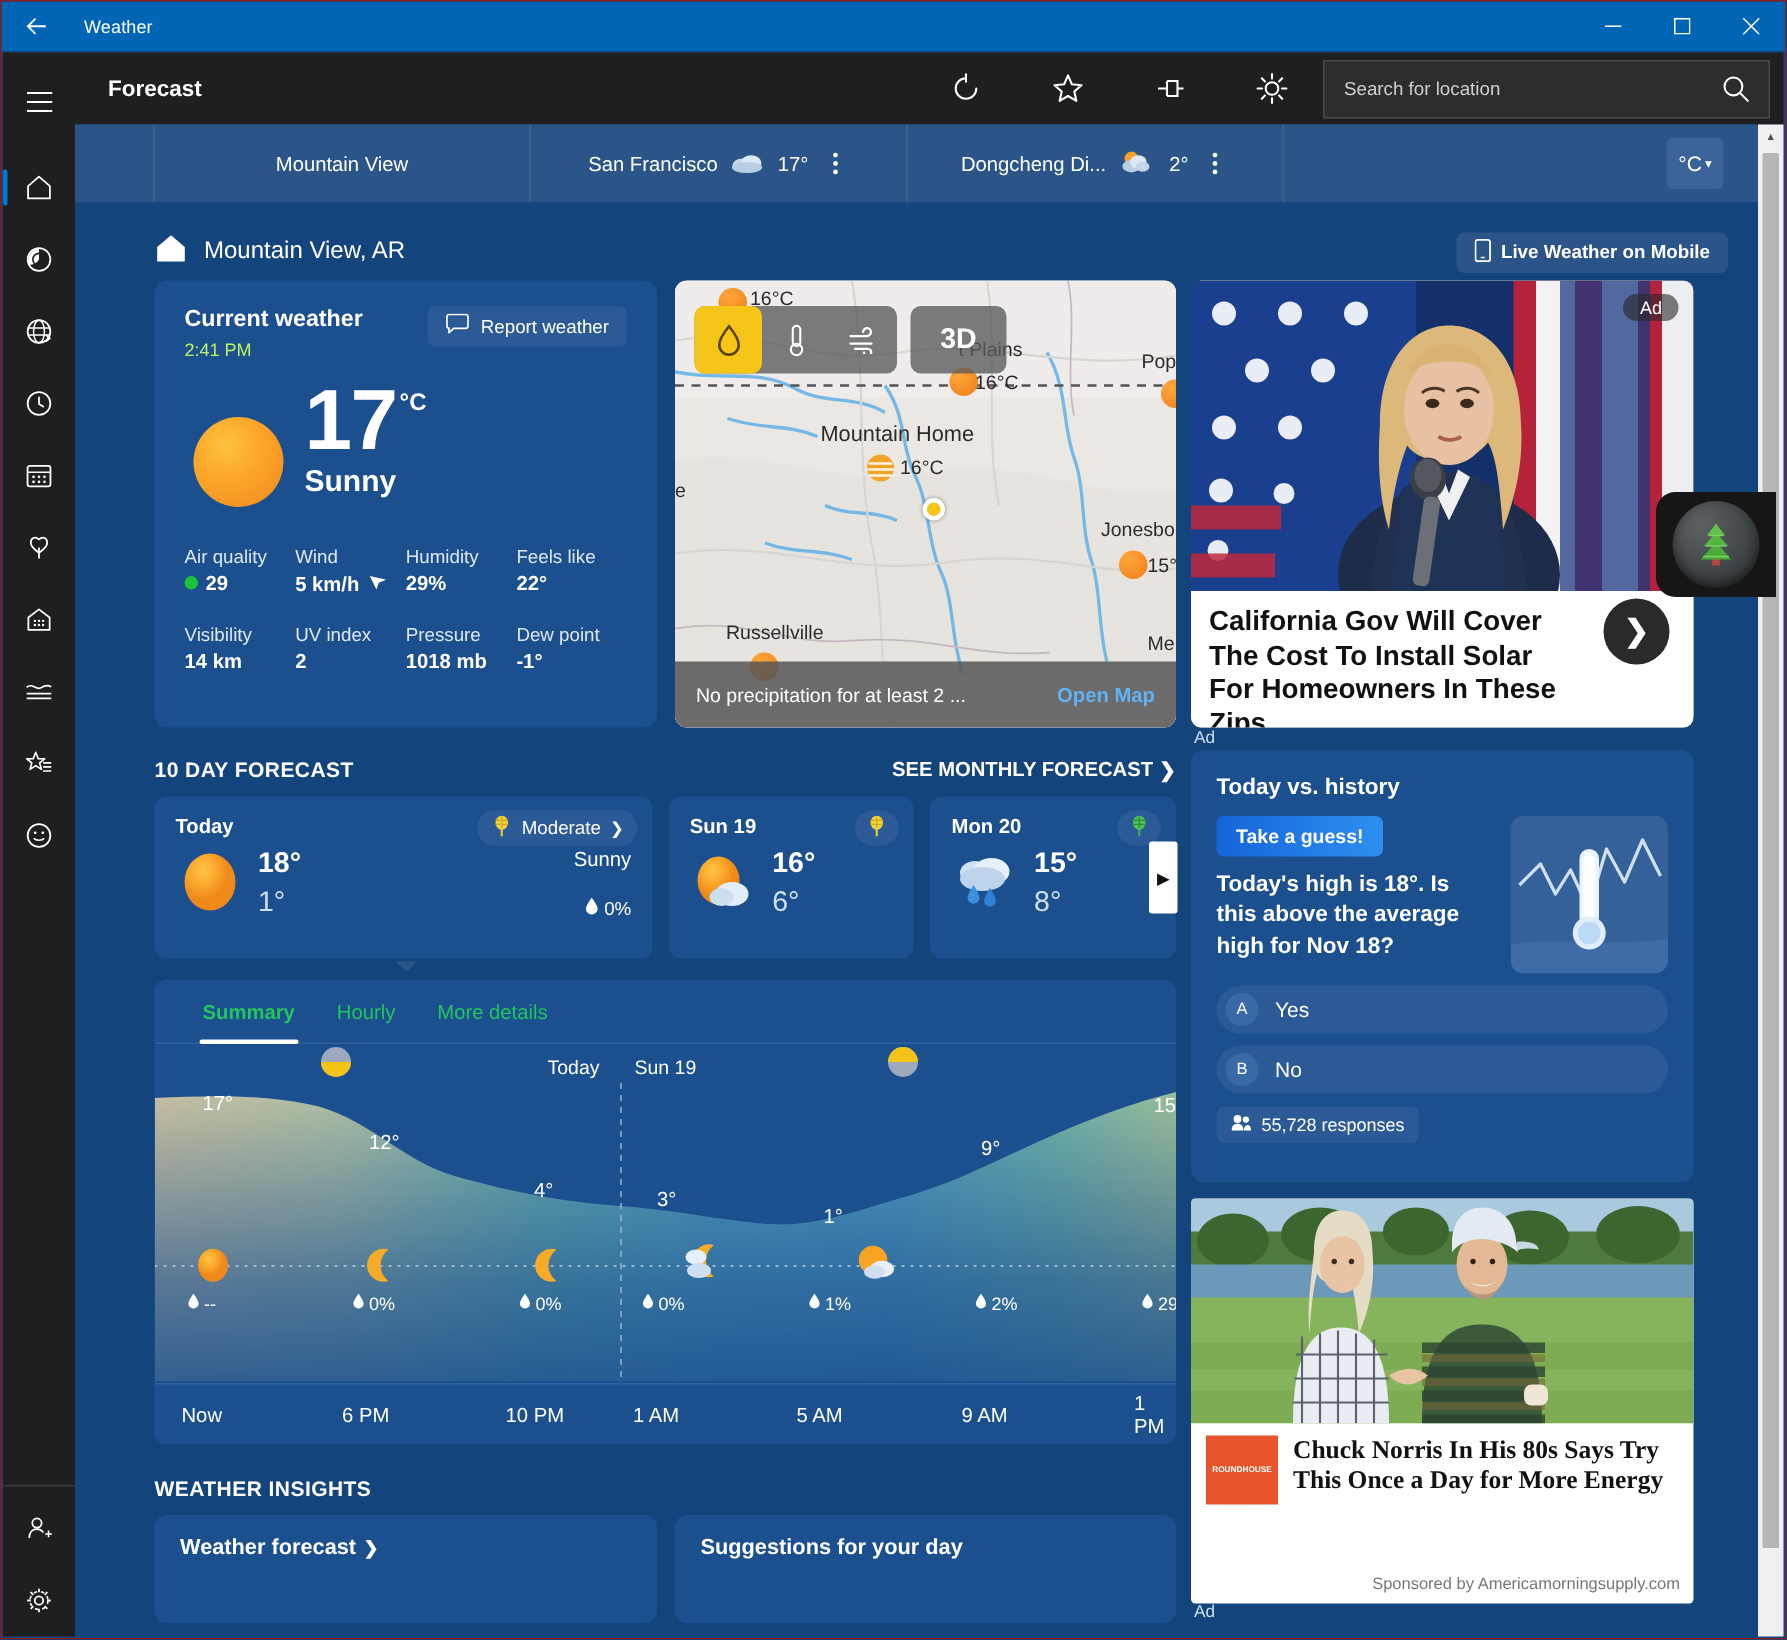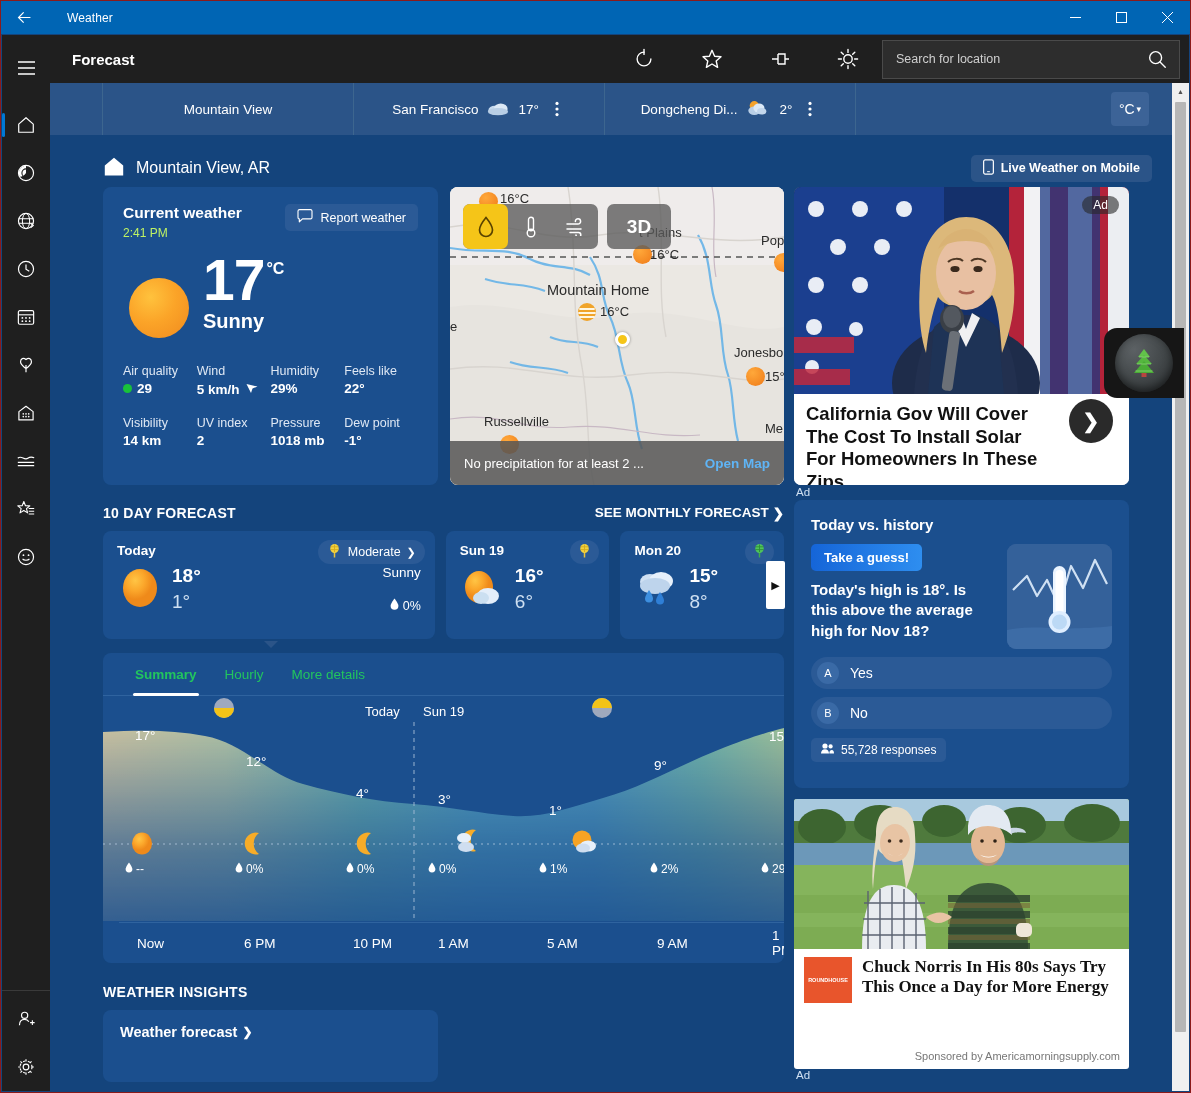--- a/index.html
+++ b/index.html
@@ -17,21 +17,21 @@
   }
   
   .titlebar {
     height: 33px; background: #0065b4; display: flex; align-items: center;
     color: #fff; position: relative;
   }
   .tb-back {
     width: 46px; height: 33px; display: flex; align-items: center; justify-content: center;
     font-size: 16px; color: #fff;
   }
-  .tb-title { font-size: 12px; margin-left: 20px; letter-spacing: .1px; }
+  .tb-title { font-size: 12px; margin-left: 9px; letter-spacing: .1px; }
   .tb-ctrls { position: absolute; right: 0; top: 0; display: flex; height: 33px; }
   .tb-btn {
     width: 46px; height: 33px; display: flex; align-items: center; justify-content: center;
     color: #fff; font-size: 13px;
   }
   
   .sidebar {
     position: absolute; left: 1px; top: 34px; width: 48px; bottom: 1px;
     background: #1f1f1f; display: flex; flex-direction: column; align-items: center;
   }
@@ -226,21 +226,21 @@
   .ctab.active::after {
     content: ""; position: absolute; left: 12px; right: 12px; bottom: -1px; height: 3px;
     background: #fff; border-radius: 2px;
   }
   .chart-area { position: relative; height: 225px; }
   .chart-svg { position: absolute; inset: 0; width: 100%; height: 100%; }
   .ch-lbl { position: absolute; color: #fff; font-size: 13.5px; }
   .ch-daylbl { position: absolute; color: #fff; font-size: 13px; top: 8px; }
   .ch-prec { position: absolute; color: #fff; font-size: 12px; display: flex; align-items: center; gap: 3px; }
   .chart-axis {
-    position: absolute; left: 16px; right: 0; bottom: 0; height: 41px;
+    position: absolute; left: 0; right: 0; bottom: 0; height: 41px;
     border-top: 1px solid #2f639f; display: flex; align-items: center; color: #fff; font-size: 13.5px;
   }
   .ax-lbl { position: absolute; }
   .ch-ico { position: absolute; width: 26px; height: 26px; }
   
   .poll-card { background: #1b4f8e; border-radius: 8px; padding: 16px 17px; height: 288px; color: #fff; position: relative; }
   .poll-title { font-size: 15px; font-weight: bold; }
   .poll-top { display: flex; margin-top: 11px; }
   .guess-pill {
     background: linear-gradient(90deg,#1565d8,#2e8ef0); border-radius: 5px; height: 27px;
@@ -983,20 +983,25 @@
         </div>
 
         <div class="ins-head">WEATHER INSIGHTS</div>
         <div class="ins-row">
           <div class="ins-card a">
             <div class="ins-title">
               <span>Weather forecast</span>
               <span style="font-size:12px">❯</span>
             </div>
           </div>
+          <div class="ins-card b">
+            <div class="ins-title">
+              <span>Suggestions for your day</span>
+            </div>
+          </div>
         </div>
       </div>
 
       <div class="col-right">
 
         <div class="ad-card">
           <div class="ad-badge">Ad</div>
           <div class="ad-img1">
             <svg width="335" height="207" viewBox="0 0 335 207" preserveAspectRatio="xMidYMid slice">
               <rect width="335" height="207" fill="#14306b"></rect>

